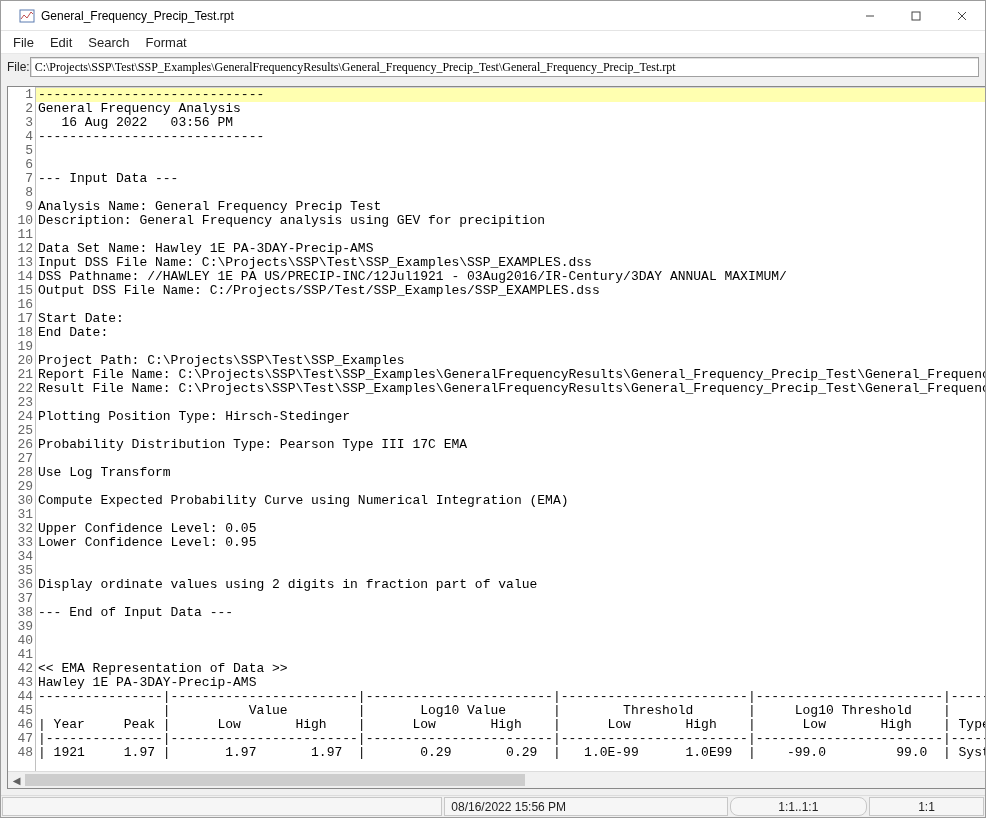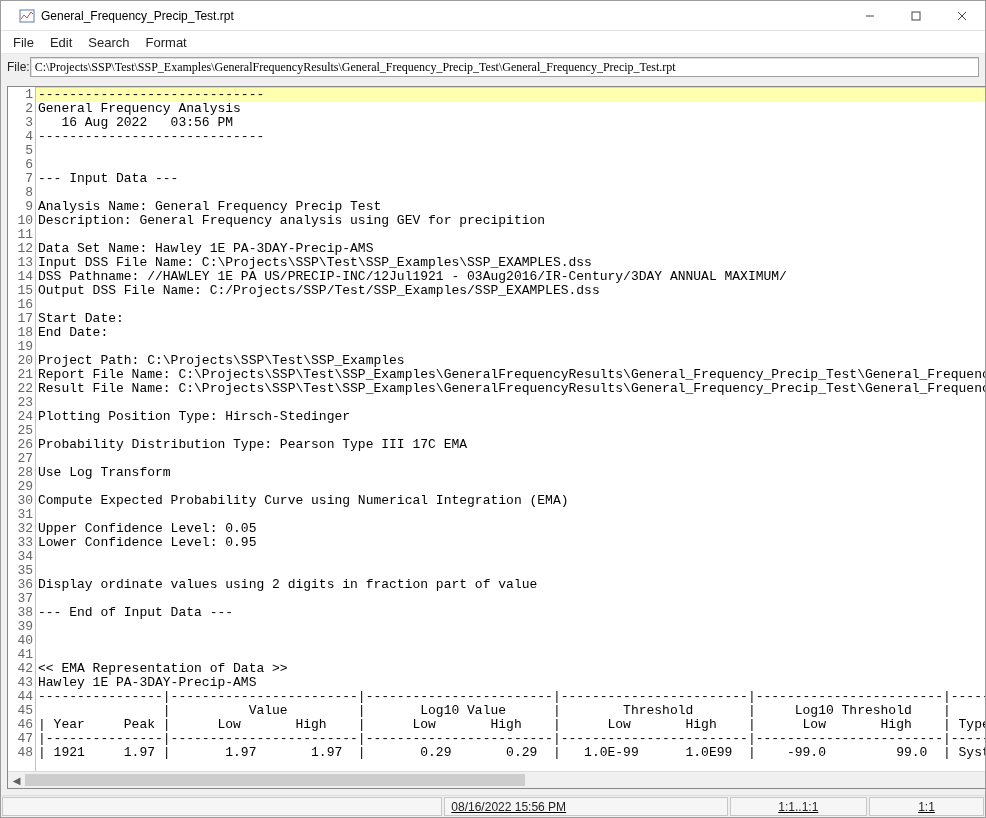--- a/index.html
+++ b/index.html
@@ -131,34 +131,33 @@
   .hscroll .hthumb {
     position: absolute; top: 2px; bottom: 2px; left: 0; width: 500px;
     background: #cdcdcd;
   }
 
   .statusbar {
     display: flex;
     height: 22px;
     background: #f0f0f0;
     border-top: 1px solid #dcdcdc;
-    text-decoration: underline;
   }
   .statusbar .cell {
     border: 1px solid #c7c7c7;
     margin: 1px;
     padding: 1px 6px;
     font-size: 12px;
     color: #222;
     display: flex; align-items: center;
     background: #f6f6f6;
   }
   .statusbar .cell.flex1 { flex: 1.9; }
   .statusbar .cell.flexd { flex: 1.2; justify-content: flex-start; }
-  .statusbar .cell.flexp { flex: 0.55; justify-content: center; }
+  .statusbar .cell.flexp { flex: 0.55; justify-content: center; border-radius: 8px; }
   .statusbar .cell.flexr { flex: 0.45; justify-content: center; }
 </style>
 </head>
 <body>
 
 <div class="titlebar">
   <span class="icon">
     <svg width="16" height="16" viewBox="0 0 16 16">
       <rect x="1" y="2" width="14" height="12" fill="#fff" stroke="#5a7bb0"></rect>
       <path d="M2 11 L5 7 L8 10 L12 4 L14 6" fill="none" stroke="#c05050" stroke-width="1"></path>

